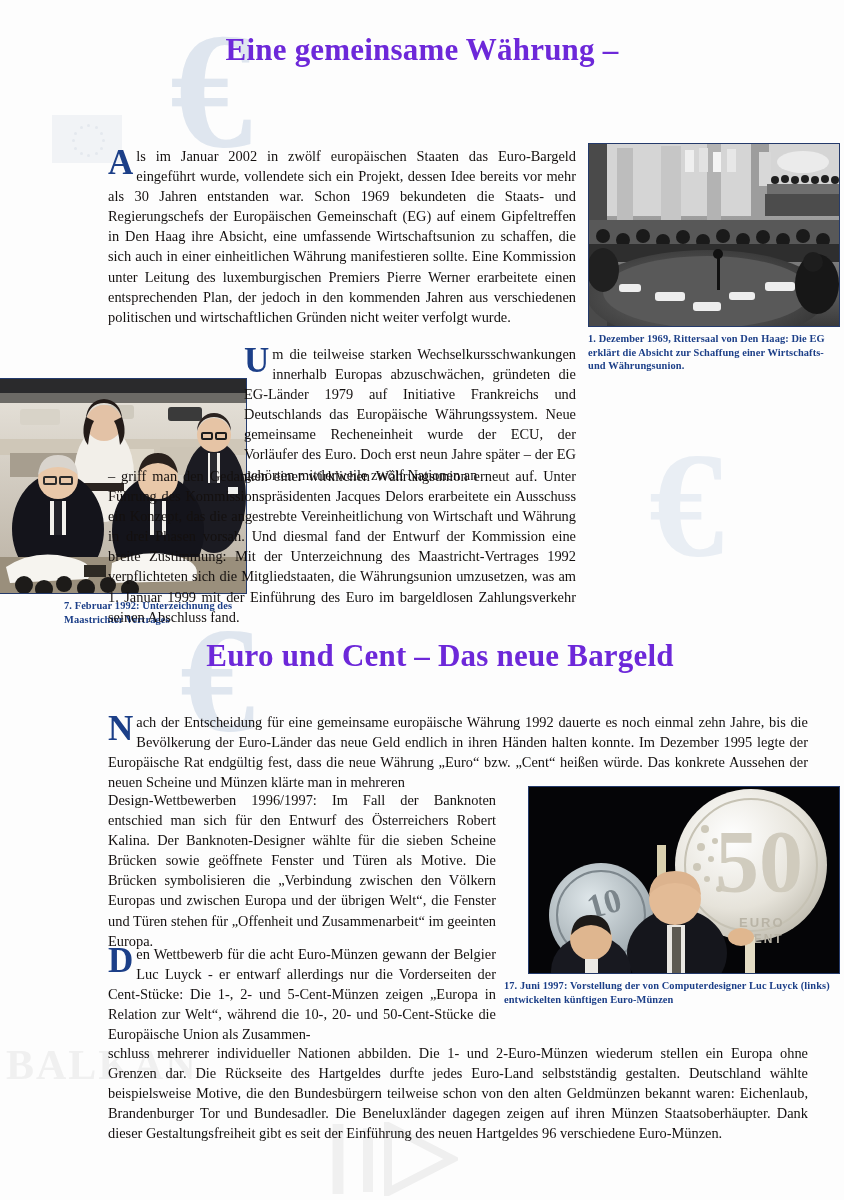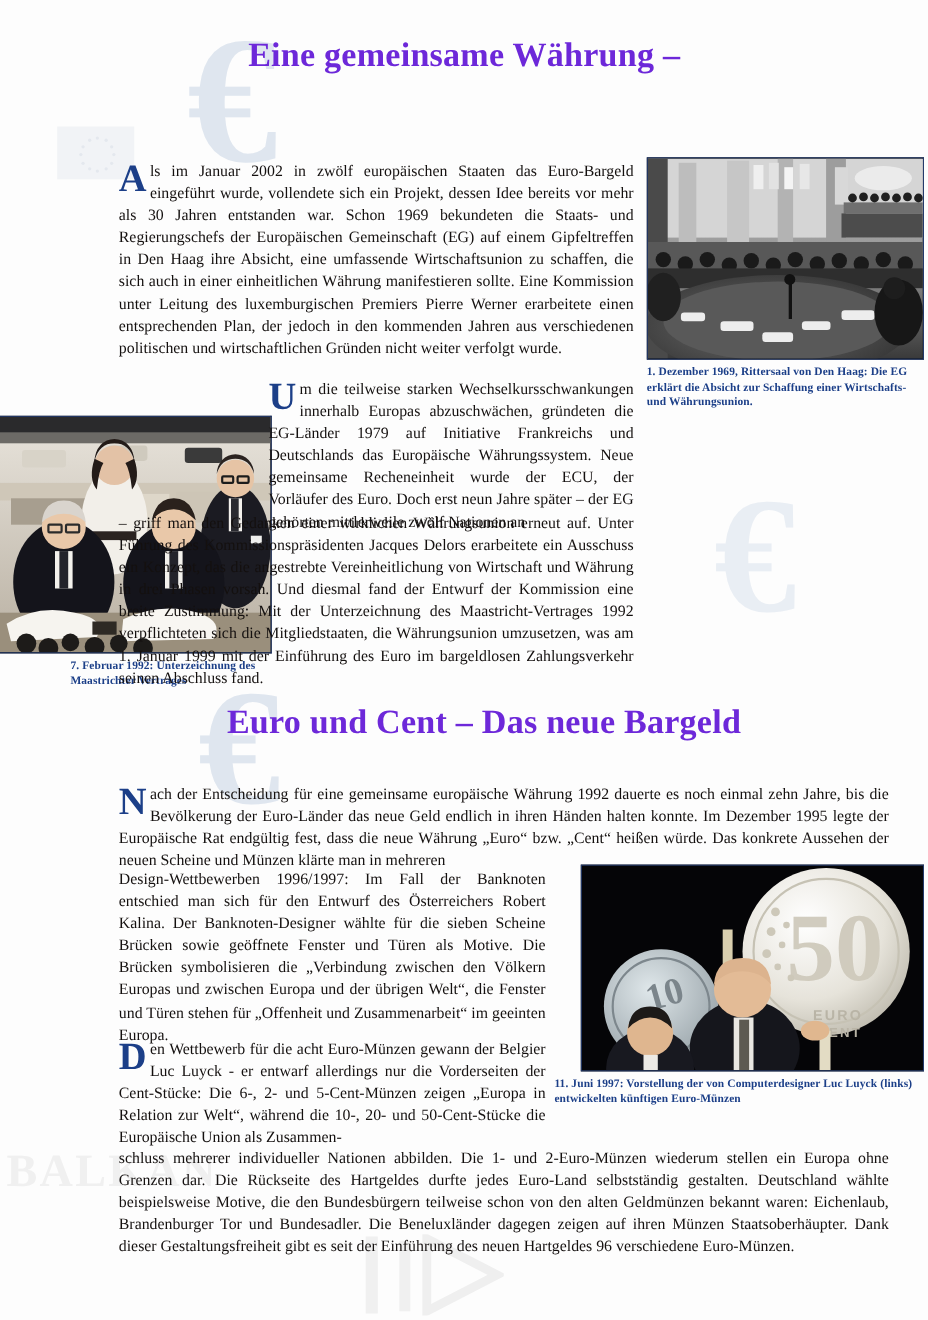--- a/index.html
+++ b/index.html
@@ -409,24 +409,24 @@
           <rect x="143" y="140" width="9" height="46" fill="#5d5a52"></rect>
 
           <ellipse cx="62" cy="184" rx="40" ry="36" fill="#181920"></ellipse>
           <circle cx="62" cy="152" r="21" fill="#dfb68f"></circle>
           <path d="M42 148 q2 -20 20 -20 q18 0 20 20 q-9 -10 -20 -10 q-11 0 -20 10z" fill="#1d1a18"></path>
           <rect x="56" y="172" width="13" height="14" fill="#eceae5"></rect>
 
           <ellipse cx="212" cy="150" rx="13" ry="9" fill="#e0b78f"></ellipse>
         </svg>
       </div>
-      <div class="caption">11. Juni 1997:  Vorstellung der von Computerdesigner Luc Luyck (links) entwickelten künftigen Euro-Münzen</div>
+      <div class="caption">17. Juni 1997:  Vorstellung der von Computerdesigner Luc Luyck (links) entwickelten künftigen Euro-Münzen</div>
     </div>
 
     <div class="para" id="para-3b">Design-Wettbewerben 1996/1997: Im Fall der Banknoten entschied man sich für den Entwurf des Österreichers Robert Kalina. Der Banknoten-Designer wählte für die sieben Scheine Brücken sowie geöffnete Fenster und Türen als Motive. Die Brücken symbolisieren die „Verbindung zwischen den Völkern Europas und zwischen Europa und der übrigen Welt“, die Fenster und Türen stehen für „Offenheit und Zusammenarbeit“ im geeinten Europa.</div>
 
     <div class="para" id="para-4a">
-      <span class="dropcap">D</span><span>en Wettbewerb für die acht Euro-Münzen gewann der Belgier Luc Luyck - er entwarf allerdings nur die Vorderseiten der Cent-Stücke: Die 6-, 2- und 5-Cent-Münzen zeigen „Europa in Relation zur Welt“, während die 10-, 20- und 50-Cent-Stücke die Europäische Union als Zusammen-</span>
+      <span class="dropcap">D</span><span>en Wettbewerb für die acht Euro-Münzen gewann der Belgier Luc Luyck - er entwarf allerdings nur die Vorderseiten der Cent-Stücke: Die 1-, 2- und 5-Cent-Münzen zeigen „Europa in Relation zur Welt“, während die 10-, 20- und 50-Cent-Stücke die Europäische Union als Zusammen-</span>
     </div>
     <div class="para" id="para-4b">schluss mehrerer individueller Nationen abbilden. Die 1- und 2-Euro-Münzen wiederum stellen ein Europa ohne Grenzen dar. Die Rückseite des Hartgeldes durfte jedes Euro-Land selbstständig gestalten. Deutschland wählte beispielsweise Motive, die den Bundesbürgern teilweise schon von den alten Geldmünzen bekannt waren: Eichenlaub, Brandenburger Tor und Bundesadler. Die Beneluxländer dagegen zeigen auf ihren Münzen Staatsoberhäupter. Dank dieser Gestaltungsfreiheit gibt es seit der Einführung des neuen Hartgeldes 96 verschiedene Euro-Münzen.</div>
 
   </div>
 </div>
 
 </body></html>

